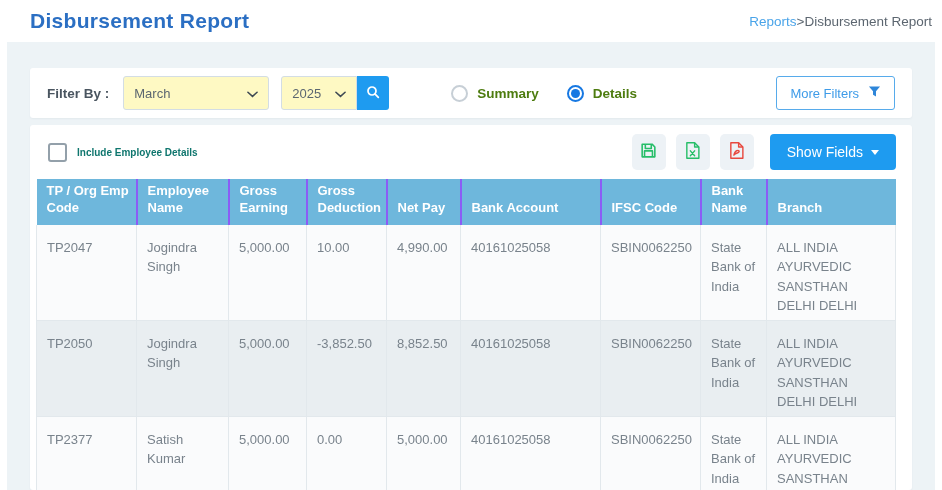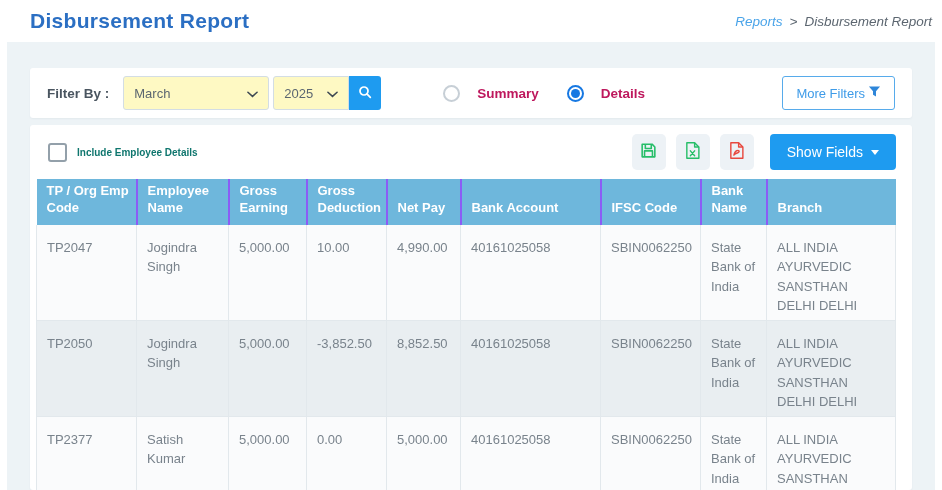--- a/index.html
+++ b/index.html
@@ -4,50 +4,50 @@
 <style>
   * { margin:0; padding:0; box-sizing:border-box; }
   html,body { width:942px; height:490px; overflow:hidden; background:#fff;
     font-family:"Liberation Sans", sans-serif; }
   .app { position:relative; width:942px; height:490px; }
 
   
   .topbar { height:42px; display:flex; align-items:center; justify-content:space-between;
     padding:0 10px 0 30px; background:#fff; }
   .page-title { font-size:21px; font-weight:700; color:#2B6FC3; letter-spacing:.3px; }
-  .breadcrumb { font-size:13.5px; color:#5C6670; display:flex; gap:7px; align-items:flex-start;font-style:italic; }
+  .breadcrumb { font-size:13.5px; color:#5C6670; display:flex; gap:0; align-items:flex-start; }
   .breadcrumb a { color:#4AA4E9; text-decoration:none; cursor:pointer; }
 
   
   .band { position:absolute; top:42px; left:7px; right:7px; bottom:0; background:#EDF3F6; }
 
   .card { background:#fff; border-radius:3px; box-shadow:0 1px 2px rgba(40,60,80,.05); }
 
   
   .filter-card { margin:26px 23px 0; height:50px; display:flex; align-items:center; padding:0 17px; }
   .filter-label { font-size:13.5px; font-weight:600; color:#4A5560; }
   .select { height:34px; border:1px solid #D3DDE4; border-radius:3px; background:#fef9c3;
     display:flex; align-items:center; justify-content:space-between; padding:0 10px;
     color:#5B6670; font-size:13px; cursor:pointer; }
   .select.month { width:146px; margin-left:14px; }
-  .select.year  { width:76px;  margin-left:4px; border-radius:3px 0 0 3px; }
+  .select.year  { width:76px;  margin-left:12px; border-radius:3px 0 0 3px; }
   .search-btn { width:32px; height:34px; background:#1E9BF0; border:none; border-radius:0 3px 3px 0;
     display:flex; align-items:center; justify-content:center; cursor:pointer; }
 
   .radio-group { display:flex; align-items:center; gap:28px; margin-left:62px; }
   .radio-opt { display:flex; align-items:center; gap:9px; cursor:pointer; }
   .radio { width:17px; height:17px; border-radius:50%; border:2px solid #C7CFD6; background:#fff;
     display:flex; align-items:center; justify-content:center; }
   .radio.checked { border-color:#1778E2; }
   .radio.checked::after { content:""; width:9px; height:9px; border-radius:50%; background:#1778E2; }
-  .radio-label { font-size:13.5px; font-weight:700; color:#be185d;margin-left:8px; }
+  .radio-label { font-size:13.5px; font-weight:700; color:#4d7c0f; }
 
   .more-filters { margin-left:auto; height:32px; padding:16px 13px; background:#fff;
     border:1px solid #57ABEB; border-radius:3px; color:#3E9BE8; font-size:13px;
-    display:flex; align-items:center; gap:3px; cursor:pointer;
+    display:flex; align-items:center; gap:9px; cursor:pointer;
     font-family:"Liberation Sans", sans-serif; }
 
   
   .table-card { margin:7px 23px 0; height:365px; overflow:hidden; padding:0 16px 0 6px; }
   .toolbar-row { display:flex; align-items:center; height:54px; padding-left:12px; }
   .checkbox { width:19px; height:19px; border:2px solid #93A0AA; border-radius:3px;
     background:#fff; margin-right:10px; cursor:pointer; flex:none; }
   .cb-label { font-size:10px; font-weight:700; color:#0f766e; }
   .toolbar-right { margin-left:auto; display:flex; align-items:center; gap:10px; }
   .icon-btn { width:34px; height:36px; background:#EDF2F6; border:none; border-radius:5px;

